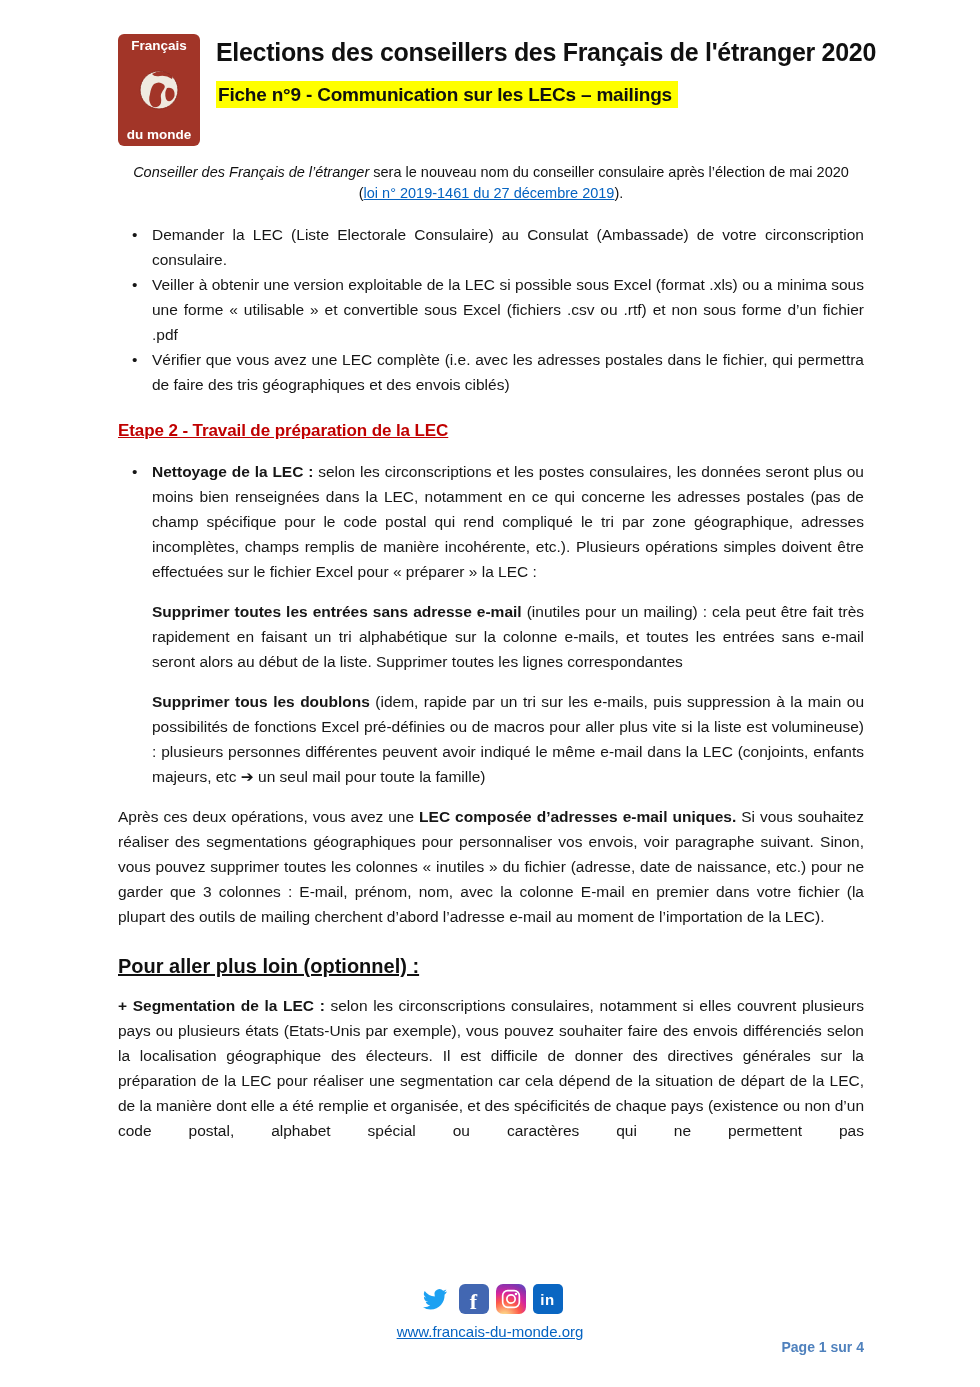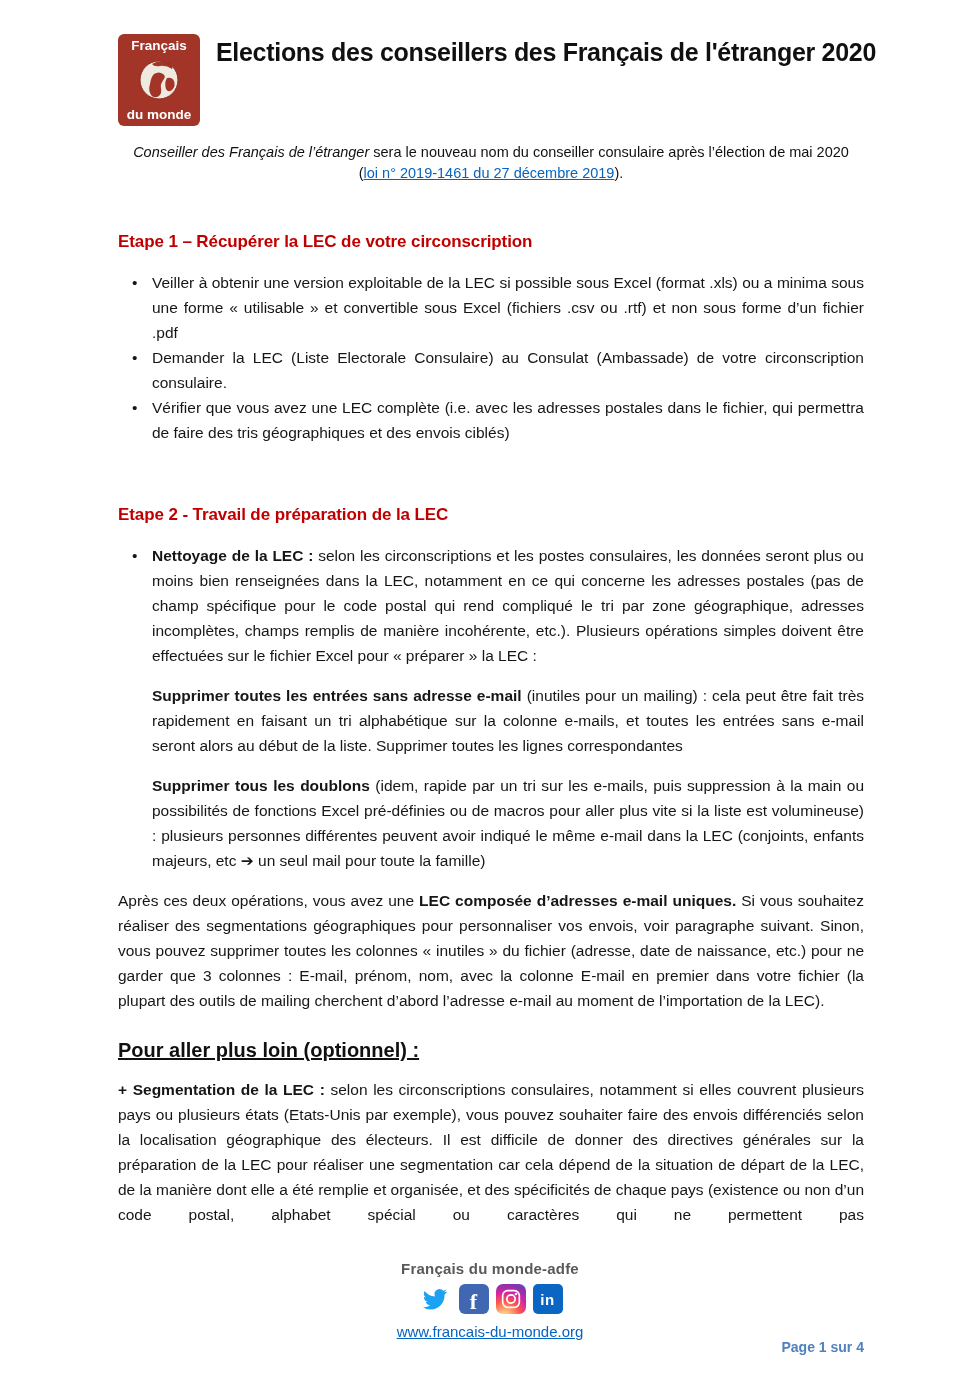--- a/index.html
+++ b/index.html
@@ -17,21 +17,21 @@
   *{box-sizing:border-box;}
   html,body{margin:0;padding:0;background:#ffffff;}
   .page{
     width:980px;height:1387px;position:relative;margin:0 auto;background:#fff;
     font-family:"Liberation Sans","DejaVu Sans",sans-serif;color:var(--text-black);
     padding:34px 116px 0 118px;overflow:hidden;
   }
   
   .doc-header{display:flex;align-items:flex-start;gap:16px;}
   .logo{
-    width:82px;height:92px;background:var(--logo-red);border-radius:6px;flex:0 0 auto;
+    width:82px;height:112px;background:var(--logo-red);border-radius:6px;flex:0 0 auto;
     display:flex;flex-direction:column;align-items:center;justify-content:space-between;
     padding:5px 3px;color:#fff;font-weight:bold;font-size:13.5px;line-height:1;
   }
   .logo .globe{margin:-3px 0;}
   .titles{padding-top:4px;}
   h1.doc-title{
     margin:0;font-size:25px;font-weight:bold;letter-spacing:-0.3px;white-space:nowrap;color:#101010;
   }
   .subtitle-wrap{margin-top:17px;}
   .subtitle-wrap mark{
@@ -42,21 +42,21 @@
   .intro{
     margin:16px 0 0 0;text-align:center;font-size:14.5px;line-height:21px;color:#111;
   }
   .intro .it{font-style:italic;}
   a.link{color:var(--link-blue);text-decoration:underline;cursor:pointer;}
   
   h3.red{
     margin:0;font-size:17px;font-weight:bold;color:var(--heading-red);letter-spacing:-0.1px;
   }
   h3.red.h-e1{margin-top:48px;}
-  h3.red.h-e2{margin-top:60px;}
+  h3.red.h-e2{margin-top:24px;text-decoration:underline;}
   
   ul.bullets{margin:18px 0 0 0;padding:0 0 0 34px;list-style:none;}
   ul.bullets li{
     position:relative;text-align:justify;font-size:15.5px;line-height:25px;margin:0;
   }
   ul.bullets li::before{
     content:"\2022";position:absolute;left:-20px;top:0;font-size:15.5px;
   }
   .b{font-weight:bold;margin-top:42px;}
   p.indent{
@@ -102,32 +102,34 @@
           <path d="M18 10 q8 -5 16 -1 q6 3 4 6 q-6 -4 -12 -3 q-6 1 -8 -2z" fill="#A23528"></path>
           <path d="M20 20 q5 -3 9 0 q3 2 1 5 q-4 5 -3 9 q1 5 -2 8 q-5 3 -8 -1 q-3 -5 -1 -11 q1 -7 4 -10z" fill="#A23528"></path>
           <path d="M33 24 q5 -1 7 3 q2 5 -2 9 q-4 3 -6 -1 q-2 -6 1 -11z" fill="#A23528"></path>
           <circle cx="25" cy="26" r="19" fill="none" stroke="#8E2A20" stroke-width="1"></circle>
         </svg>
       </span>
       <span>du monde</span>
     </div>
     <div class="titles">
       <h1 class="doc-title">Elections des conseillers des Français de l'étranger 2020</h1>
+      <div class="subtitle-wrap">
+        <mark>Fiche n°9 - Communication sur les LECs – mailings</mark>
+      </div>
     </div>
   </header>
 
   <p class="intro">
     <span class="it">Conseiller des Français de l’étranger</span><span> sera le nouveau nom du conseiller consulaire après l’élection de mai 2020</span><br>
     <span>(</span><a class="link">loi n° 2019-1461 du 27 décembre 2019</a><span>).</span>
   </p>
 
-  <h3 class="red h-e1">Etape 1 – Récupérer la LEC de votre circonscription</h3>
   <ul class="bullets">
+    <li>Demander la LEC (Liste Electorale Consulaire) au Consulat (Ambassade) de votre circonscription consulaire.</li>
     <li>Veiller à obtenir une version exploitable de la LEC si possible sous Excel (format .xls) ou a minima sous une forme « utilisable » et convertible sous Excel (fichiers .csv ou .rtf) et non sous forme d’un fichier .pdf</li>
-    <li>Demander la LEC (Liste Electorale Consulaire) au Consulat (Ambassade) de votre circonscription consulaire.</li>
     <li>Vérifier que vous avez une LEC complète (i.e. avec les adresses postales dans le fichier, qui permettra de faire des tris géographiques et des envois ciblés)</li>
   </ul>
 
   <h3 class="red h-e2">Etape 2 - Travail de préparation de la LEC</h3>
   <ul class="bullets">
     <li><span class="b">Nettoyage de la LEC :</span><span> selon les circonscriptions et les postes consulaires, les données seront plus ou moins bien renseignées dans la LEC, notamment en ce qui concerne les adresses postales (pas de champ spécifique pour le code postal qui rend compliqué le tri par zone géographique, adresses incomplètes, champs remplis de manière incohérente, etc.). Plusieurs opérations simples doivent être effectuées sur le fichier Excel pour « préparer » la LEC :</span></li>
   </ul>
   <p class="indent">
     <span class="b">Supprimer toutes les entrées sans adresse e-mail</span><span> (inutiles pour un mailing) : cela peut être fait très rapidement en faisant un tri alphabétique sur la colonne e-mails, et toutes les entrées sans e-mail seront alors au début de la liste. Supprimer toutes les lignes correspondantes</span>
   </p>
@@ -138,21 +140,20 @@
   <p class="body">
     <span>Après ces deux opérations, vous avez une </span><span class="b">LEC composée d’adresses e-mail uniques.</span><span> Si vous souhaitez réaliser des segmentations géographiques pour personnaliser vos envois, voir paragraphe suivant. Sinon, vous pouvez supprimer toutes les colonnes « inutiles » du fichier (adresse, date de naissance, etc.) pour ne garder que 3 colonnes : E-mail, prénom, nom, avec la colonne E-mail en premier dans votre fichier (la plupart des outils de mailing cherchent d’abord l’adresse e-mail au moment de l’importation de la LEC).</span>
   </p>
 
   <h4 class="opt">Pour aller plus loin (optionnel) :</h4>
   <p class="body cutoff">
     <span class="b">+ Segmentation de la LEC :</span><span> selon les circonscriptions consulaires, notamment si elles couvrent plusieurs pays ou plusieurs états (Etats-Unis par exemple), vous pouvez souhaiter faire des envois différenciés selon la localisation géographique des électeurs. Il est difficile de donner des directives générales sur la préparation de la LEC pour réaliser une segmentation car cela dépend de la situation de départ de la LEC, de la manière dont elle a été remplie et organisée, et des spécificités de chaque pays (existence ou non d’un code postal, alphabet spécial ou caractères qui ne permettent pas</span>
   </p>
 
   <footer class="doc-footer">
-    <div class="footer-org">Français du monde-adfe</div>
     <div class="social">
       <span class="tw">
         <svg width="28" height="24" viewBox="0 0 24 24" aria-hidden="true">
           <path fill="#1DA1F2" d="M24 4.56c-.89.39-1.84.65-2.84.77a4.93 4.93 0 0 0 2.16-2.72c-.95.56-2 .97-3.13 1.19A4.92 4.92 0 0 0 11.7 8.29c0 .39.04.76.12 1.12A13.97 13.97 0 0 1 1.67 3.9a4.92 4.92 0 0 0 1.52 6.57 4.9 4.9 0 0 1-2.23-.62v.06a4.92 4.92 0 0 0 3.95 4.83 4.96 4.96 0 0 1-2.22.08 4.93 4.93 0 0 0 4.6 3.42A9.87 9.87 0 0 1 0 20.29a13.94 13.94 0 0 0 7.55 2.21c9.06 0 14.01-7.5 14.01-14.01l-.02-.64A10.02 10.02 0 0 0 24 4.56z"></path>
         </svg>
       </span>
       <span class="sq fb">f</span>
       <span class="sq ig">
         <svg width="20" height="20" viewBox="0 0 24 24" aria-hidden="true">
           <rect x="2" y="2" width="20" height="20" rx="6" fill="none" stroke="#fff" stroke-width="2"></rect>

